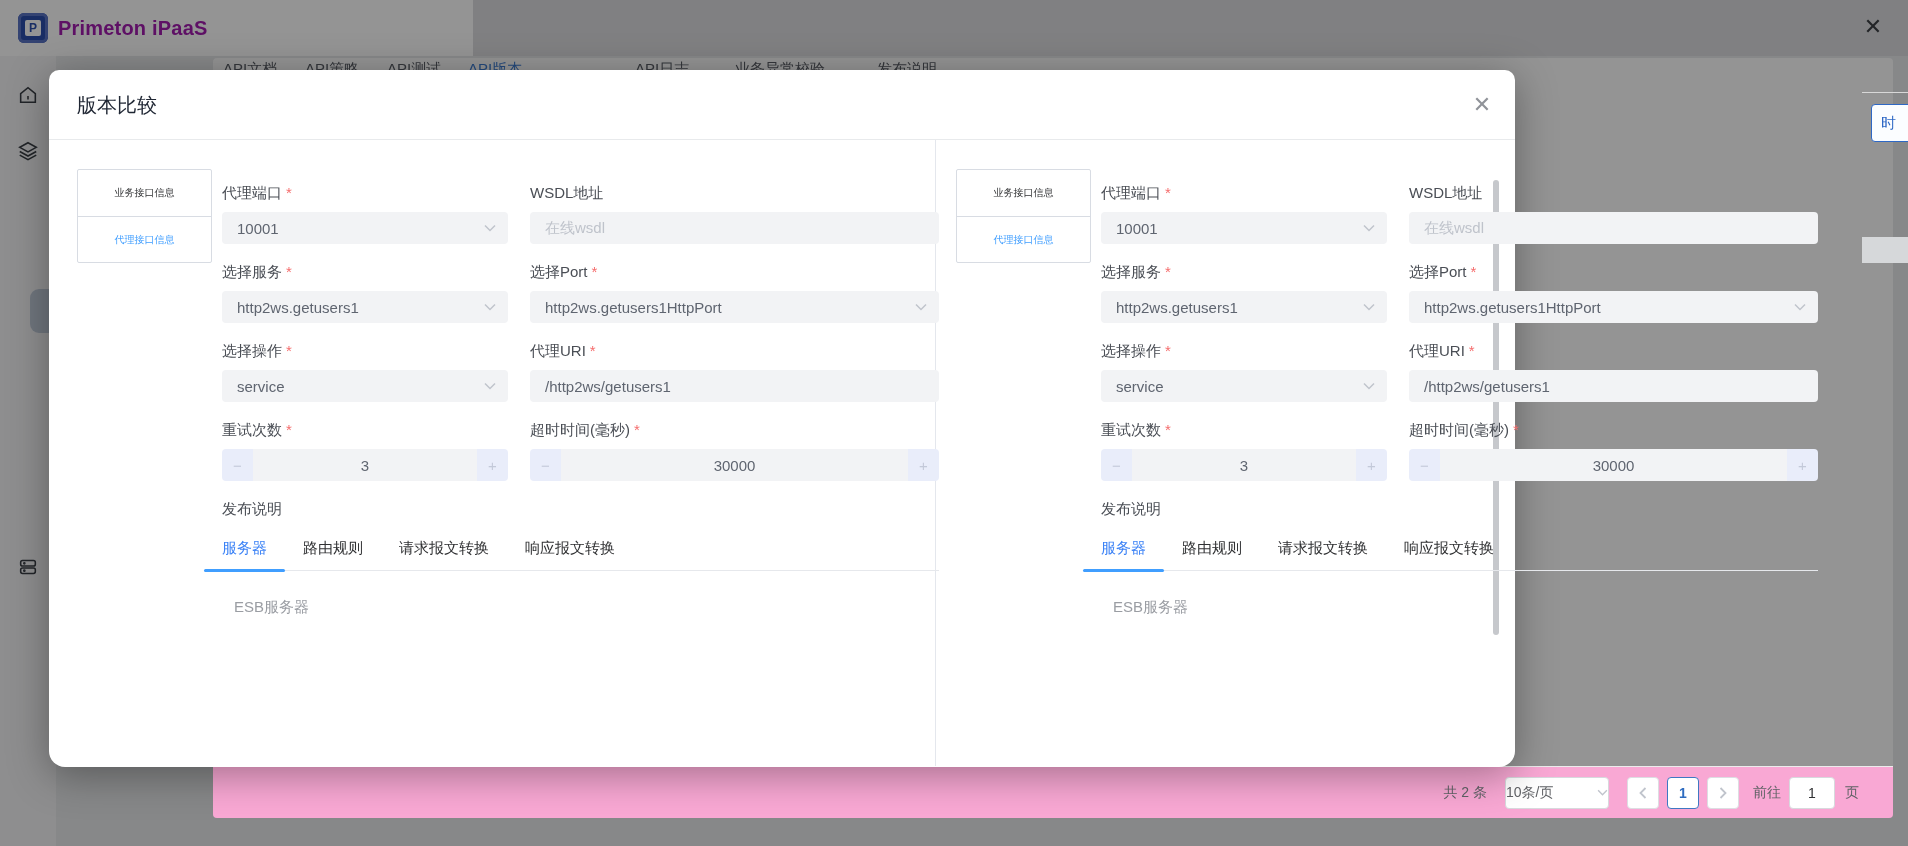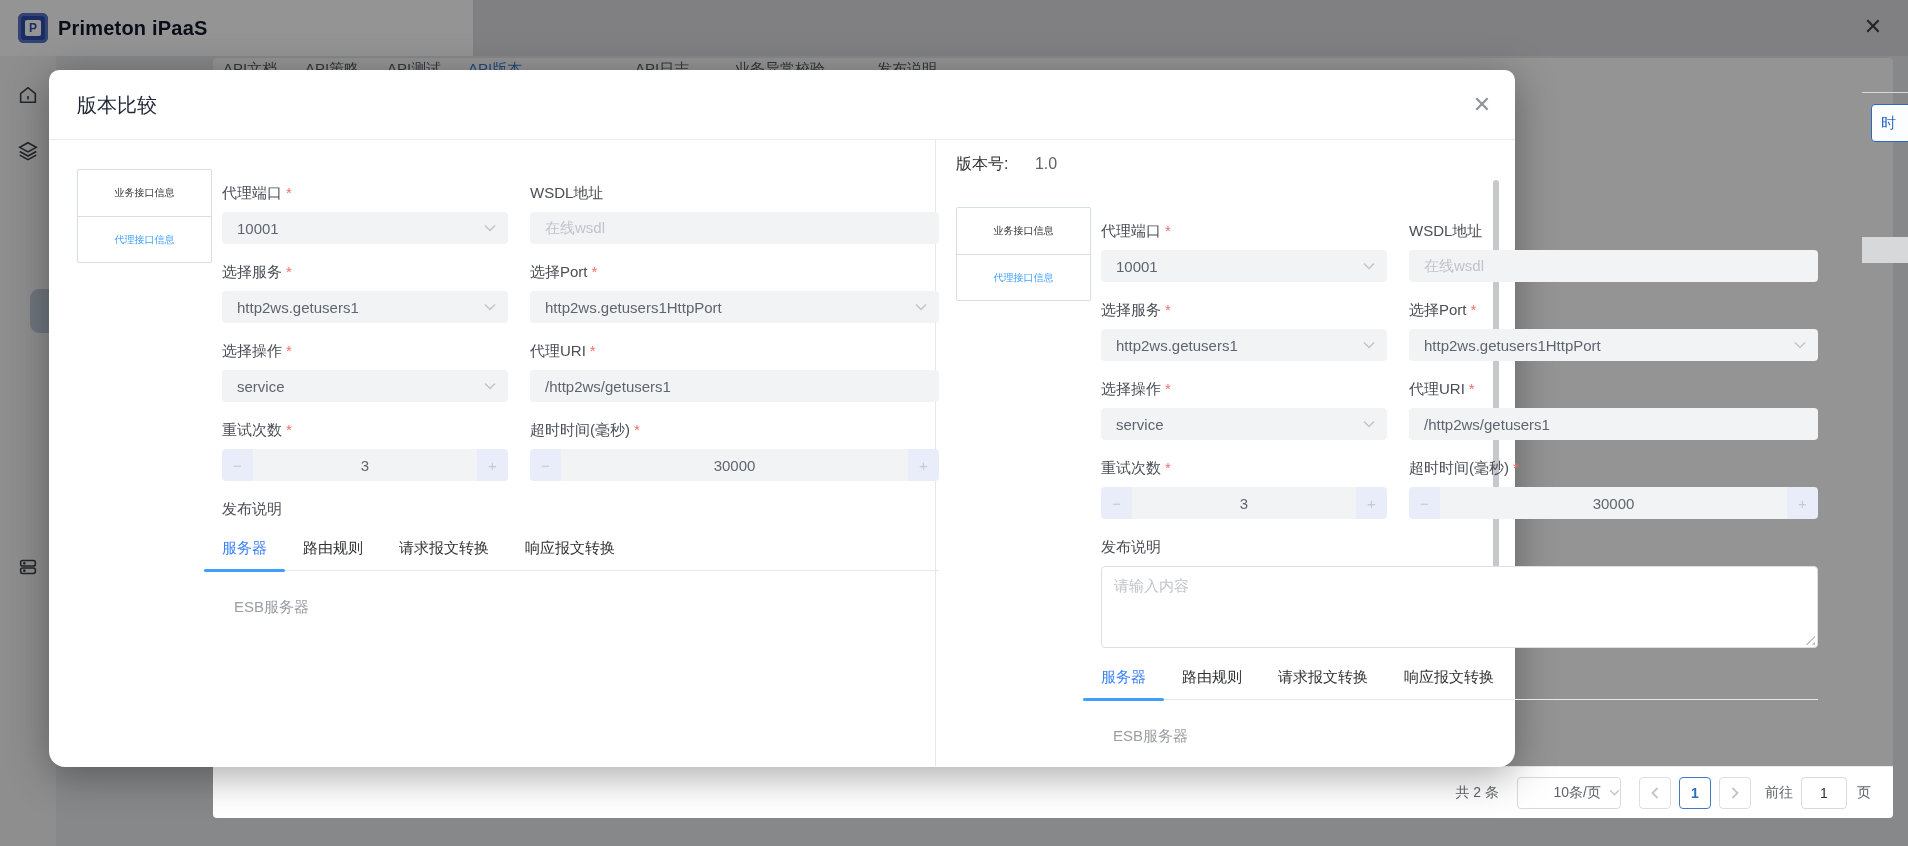--- a/index.html
+++ b/index.html
@@ -8,37 +8,37 @@
     position:relative;width:1908px;height:846px;overflow:hidden;
     font-family:"Liberation Sans","DejaVu Sans",sans-serif;
     background:#e9eaec;
   }
   
   .bg-header{position:absolute;left:0;top:0;width:473px;height:56px;background:#fff;display:flex;align-items:center;}
   .bg-header-right{position:absolute;left:473px;top:0;width:1435px;height:56px;background:#dcdde0;}
   .logo{width:30px;height:30px;margin-left:18px;border-radius:6px;background:#2b4fad;position:relative;box-shadow:inset 0 0 0 3px #5a74c4;}
   .logo .inner{position:absolute;left:7px;top:7px;width:16px;height:16px;background:#fff;border-radius:2px;
     color:#2b4fad;font-weight:bold;font-size:12px;line-height:16px;text-align:center;}
-  .brand{margin-left:10px;font-size:20px;font-weight:bold;color:#0f172a;letter-spacing:.2px;}
+  .brand{margin-left:10px;font-size:20px;font-weight:bold;color:#a21caf;letter-spacing:.2px;}
   .bg-x{position:absolute;left:1862px;top:16px;width:22px;height:22px;color:#3c3f44;font-size:22px;line-height:22px;text-align:center;}
   .bg-sidebar{position:absolute;left:0;top:56px;width:56px;height:790px;background:#f4f5f7;}
   .sb-icon{position:absolute;left:17px;color:#3a3f45;}
   .sb-sel{position:absolute;left:30px;top:233px;width:42px;height:44px;border-radius:9px;background:#c2cbda;}
   .bg-card{position:absolute;left:213px;top:58px;width:1680px;height:760px;background:#fff;border-radius:4px;}
   .bg-tab{position:absolute;top:60px;height:22px;font-size:15px;color:#5a5e66;white-space:nowrap;}
   .bg-tab.active{color:#3f7fd6;}
   
   .overlay{position:absolute;inset:0;background:rgba(0,0,0,0.42);}
   
-  .pager-bar{position:absolute;left:213px;top:766px;width:1680px;height:52px;background:#ffffff;
+  .pager-bar{position:absolute;left:213px;top:766px;width:1680px;height:52px;background:#f9a8d4;
     border-top:1px solid #ececec;border-radius:0 0 4px 4px;display:flex;align-items:center;justify-content:flex-end;
-    padding-right:22px;font-size:14px;color:#606266;}
+    padding-right:34px;font-size:14px;color:#606266;}
   .pager-bar .total{margin-right:18px;}
   .psize{width:104px;height:32px;border:1px solid #d7d9dd;border-radius:4px;display:flex;align-items:center;
-    justify-content:flex-end;gap:8px;color:#606266;margin-right:18px;background:#fff;}
+    justify-content:space-between;gap:8px;color:#606266;margin-right:18px;background:#fff;}
   .pbtn{width:32px;height:32px;border:1px solid #dcdee2;border-radius:4px;background:#fff;display:flex;
     align-items:center;justify-content:center;color:#c0c4cc;margin-right:8px;}
   .pbtn.page{border-color:#3f78c3;color:#2e6cc0;font-weight:bold;}
   .goto{margin:0 8px 0 6px;}
   .ginput{width:46px;height:32px;border:1px solid #d7d9dd;border-radius:4px;display:flex;align-items:center;
     justify-content:center;color:#303133;margin-right:10px;background:#fff;}
   .frag-line{position:absolute;left:1862px;top:92px;width:46px;height:1px;background:#d8d8d8;}
   .frag-btn{position:absolute;left:1871px;top:104px;width:49px;height:38px;border:1px solid #2e68c5;border-radius:4px;
     background:#fbfdff;color:#2e68c5;font-size:15px;display:flex;align-items:center;padding-left:9px;}
   .frag-block{position:absolute;left:1862px;top:237px;width:46px;height:26px;background:#d6d8da;}
@@ -279,24 +279,20 @@
               <span class="btab">路由规则</span>
               <span class="btab">请求报文转换</span>
               <span class="btab">响应报文转换</span>
             </div>
             <div class="esb">ESB服务器</div>
           </div>
         </div>
       </div>
 
       <div class="panel right">
-        <div class="version-row">
-          <span>版本号:</span>
-          <span class="val">1.0</span>
-        </div>
         <div class="panel-flex">
           <div class="side-tabs">
             <div class="side-tab">业务接口信息</div>
             <div class="side-tab active">代理接口信息</div>
           </div>
           <div class="form">
             <div class="frow">
               <div class="fcol1">
                 <div class="flabel"><span>代理端口</span><span class="req">*</span></div>
                 <div class="control">
@@ -370,24 +366,20 @@
               <div class="fcol2">
                 <div class="flabel"><span>超时时间(毫秒)</span><span class="req">*</span></div>
                 <div class="stepper">
                   <div class="step-btn">−</div>
                   <div class="step-val">30000</div>
                   <div class="step-btn">+</div>
                 </div>
               </div>
             </div>
             <div class="note-label">发布说明</div>
-            <div class="textarea plain">
-              <span class="ph">请输入内容</span>
-              <span class="resize-handle"></span>
-            </div>
             <div class="btabs">
               <span class="btab active">服务器</span>
               <span class="btab">路由规则</span>
               <span class="btab">请求报文转换</span>
               <span class="btab">响应报文转换</span>
             </div>
             <div class="esb">ESB服务器</div>
           </div>
         </div>
       </div>

